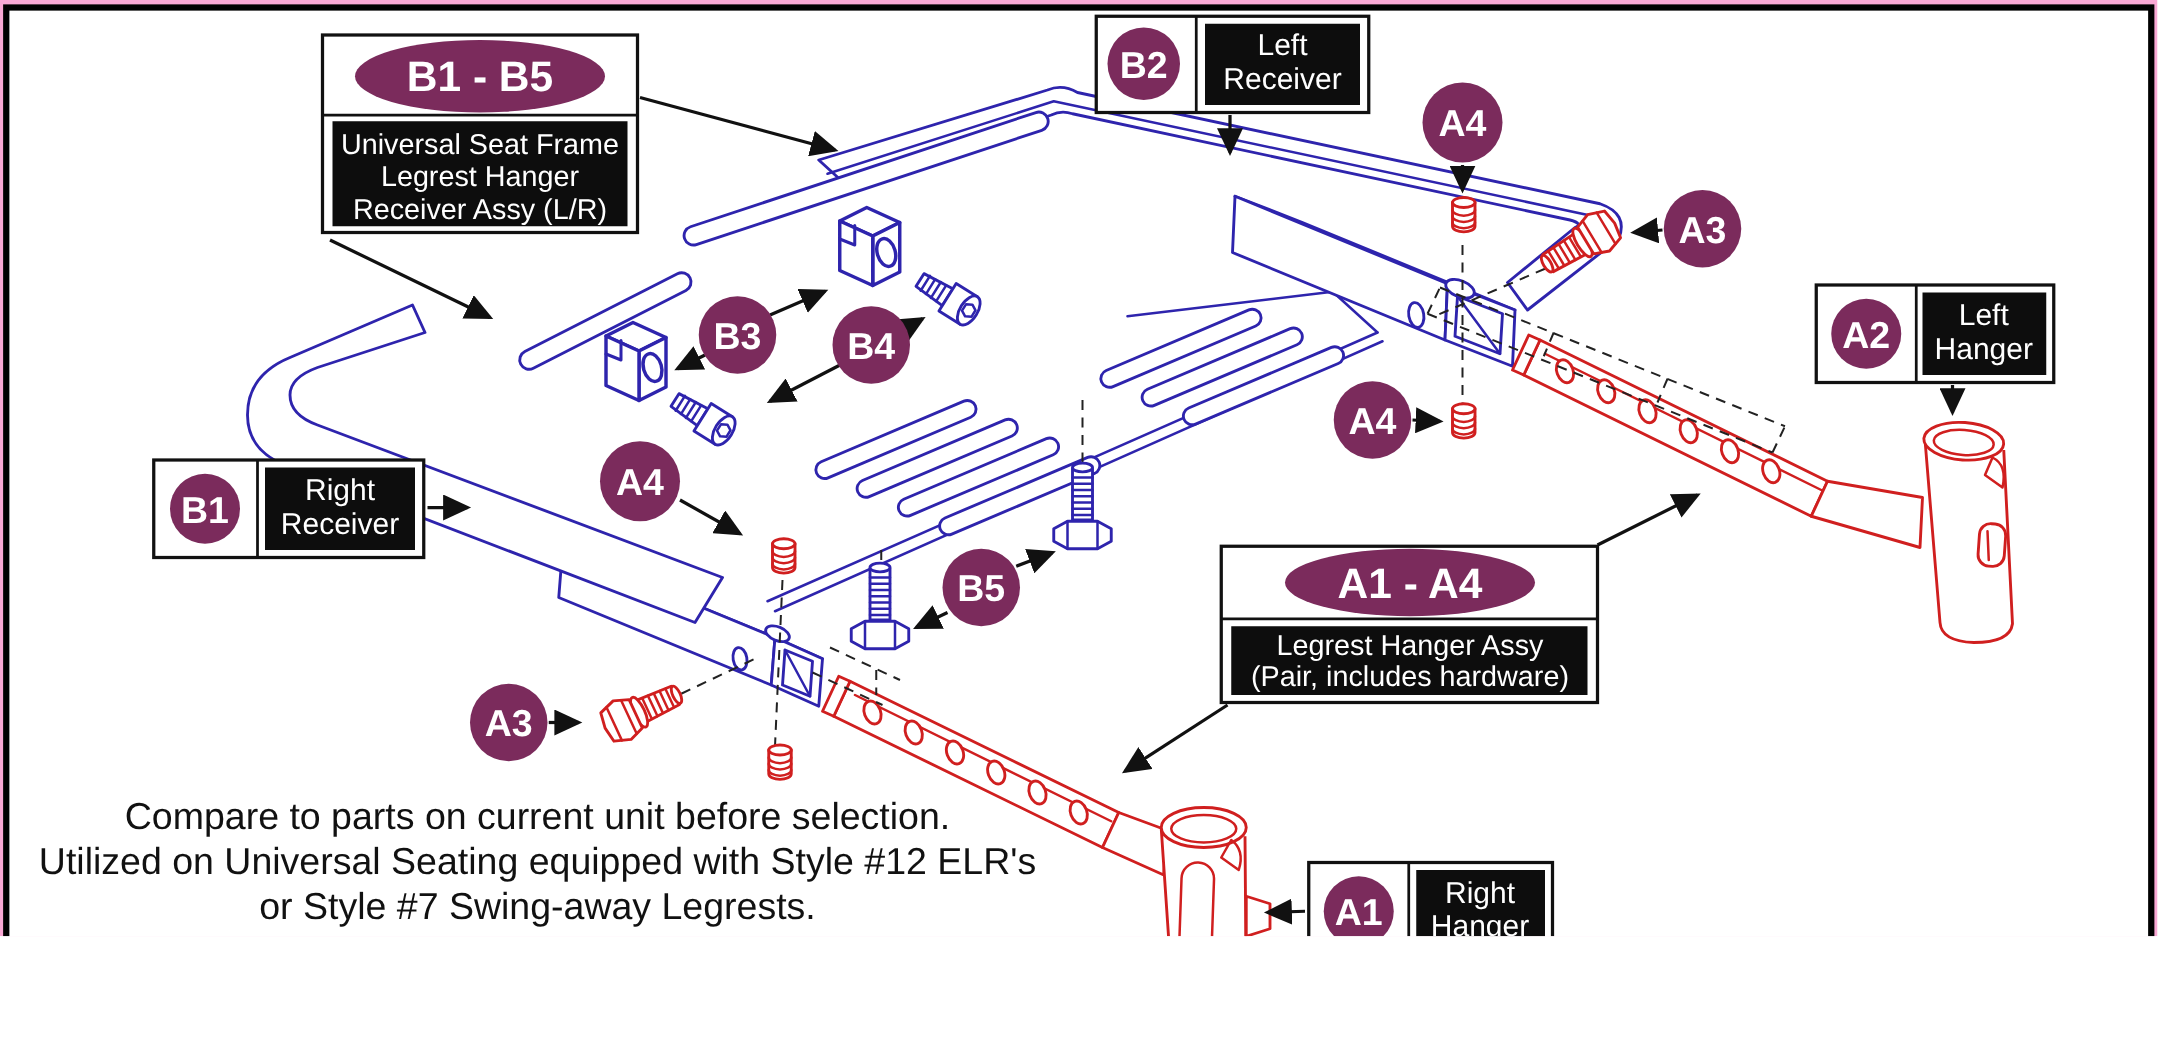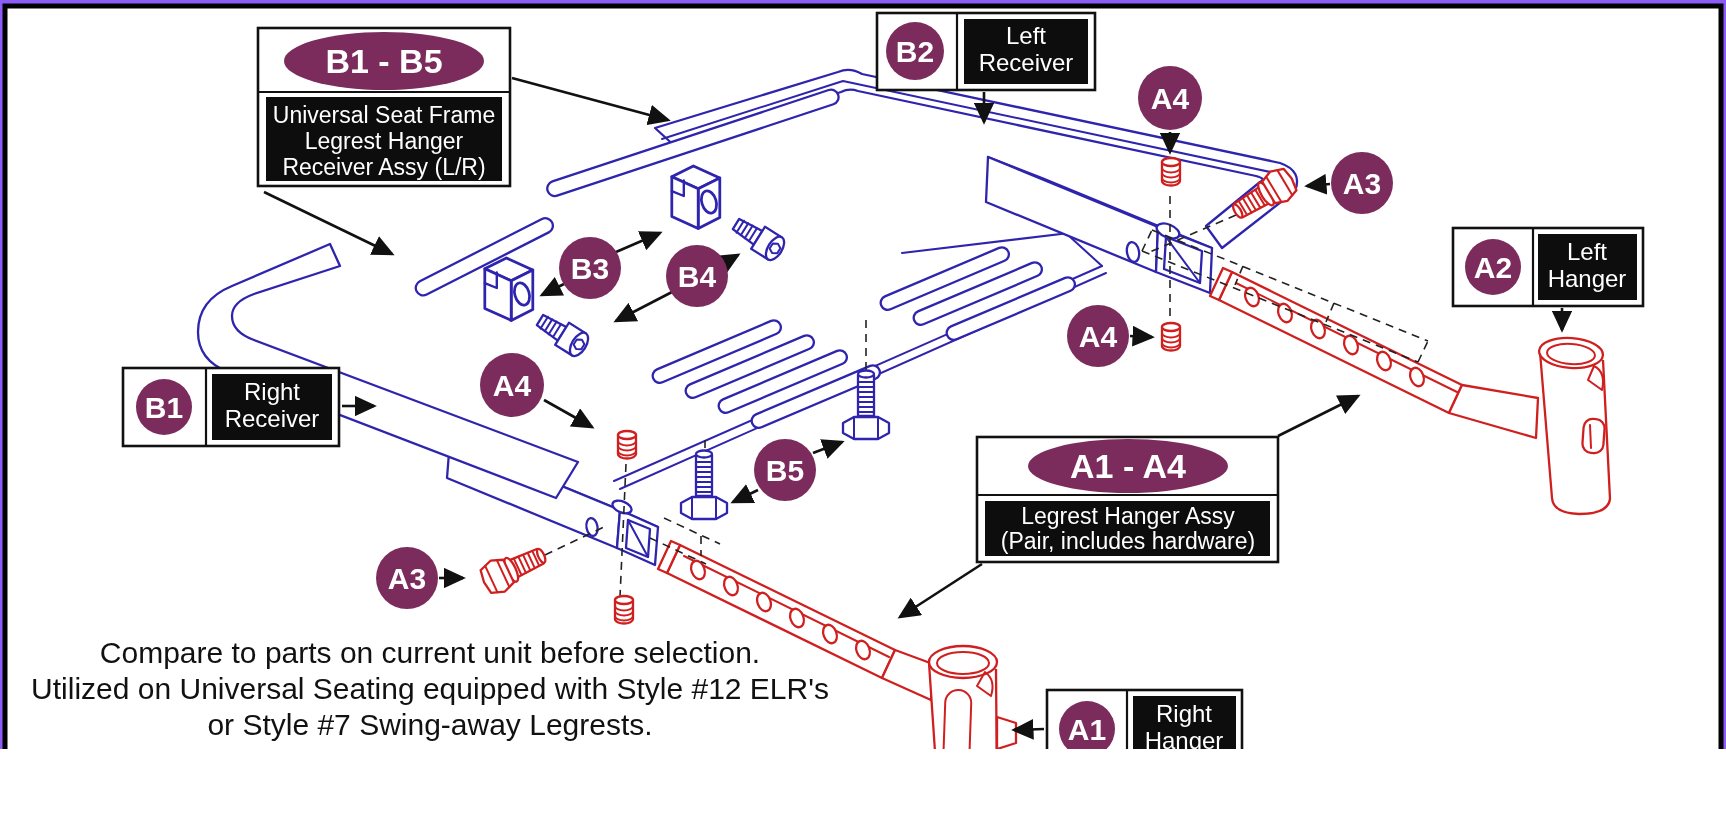--- a/index.html
+++ b/index.html
@@ -3,21 +3,21 @@
 <meta charset="utf-8">
 <style>
   :root{
     --badge-purple:#7B2B5C;
     --diagram-blue:#2E24AD;
     --diagram-red:#D01F1F;
     --label-bg:#0D0D0D;
     --line-black:#111111;
   }
   html,body{margin:0;padding:0;background:#ffffff;}
-  .stage{position:relative;width:1726px;height:749px;background:#8b5cf6;overflow:hidden;}
+  .stage{position:relative;width:1726px;height:749px;background:#f9a8d4;overflow:hidden;}
   svg{position:absolute;left:0;top:0;}
   .b  {stroke:var(--diagram-blue);fill:#ffffff;stroke-width:2.3;stroke-linejoin:round;}
   .bl {stroke:var(--diagram-blue);fill:none;stroke-width:2;stroke-linejoin:round;stroke-linecap:round;}
   .r  {stroke:var(--diagram-red);fill:#ffffff;stroke-width:2.3;stroke-linejoin:round;}
   .rl {stroke:var(--diagram-red);fill:none;stroke-width:2;stroke-linejoin:round;stroke-linecap:round;}
   .dash{stroke:#222222;fill:none;stroke-width:1.6;stroke-dasharray:8 6;}
   .arrow{stroke:var(--line-black);fill:none;stroke-width:2.6;marker-end:url(#ah);}
   .box{fill:#ffffff;stroke:var(--line-black);stroke-width:2.6;}
   .divline{stroke:var(--line-black);stroke-width:2.2;}
   .lblbg{fill:var(--label-bg);}

